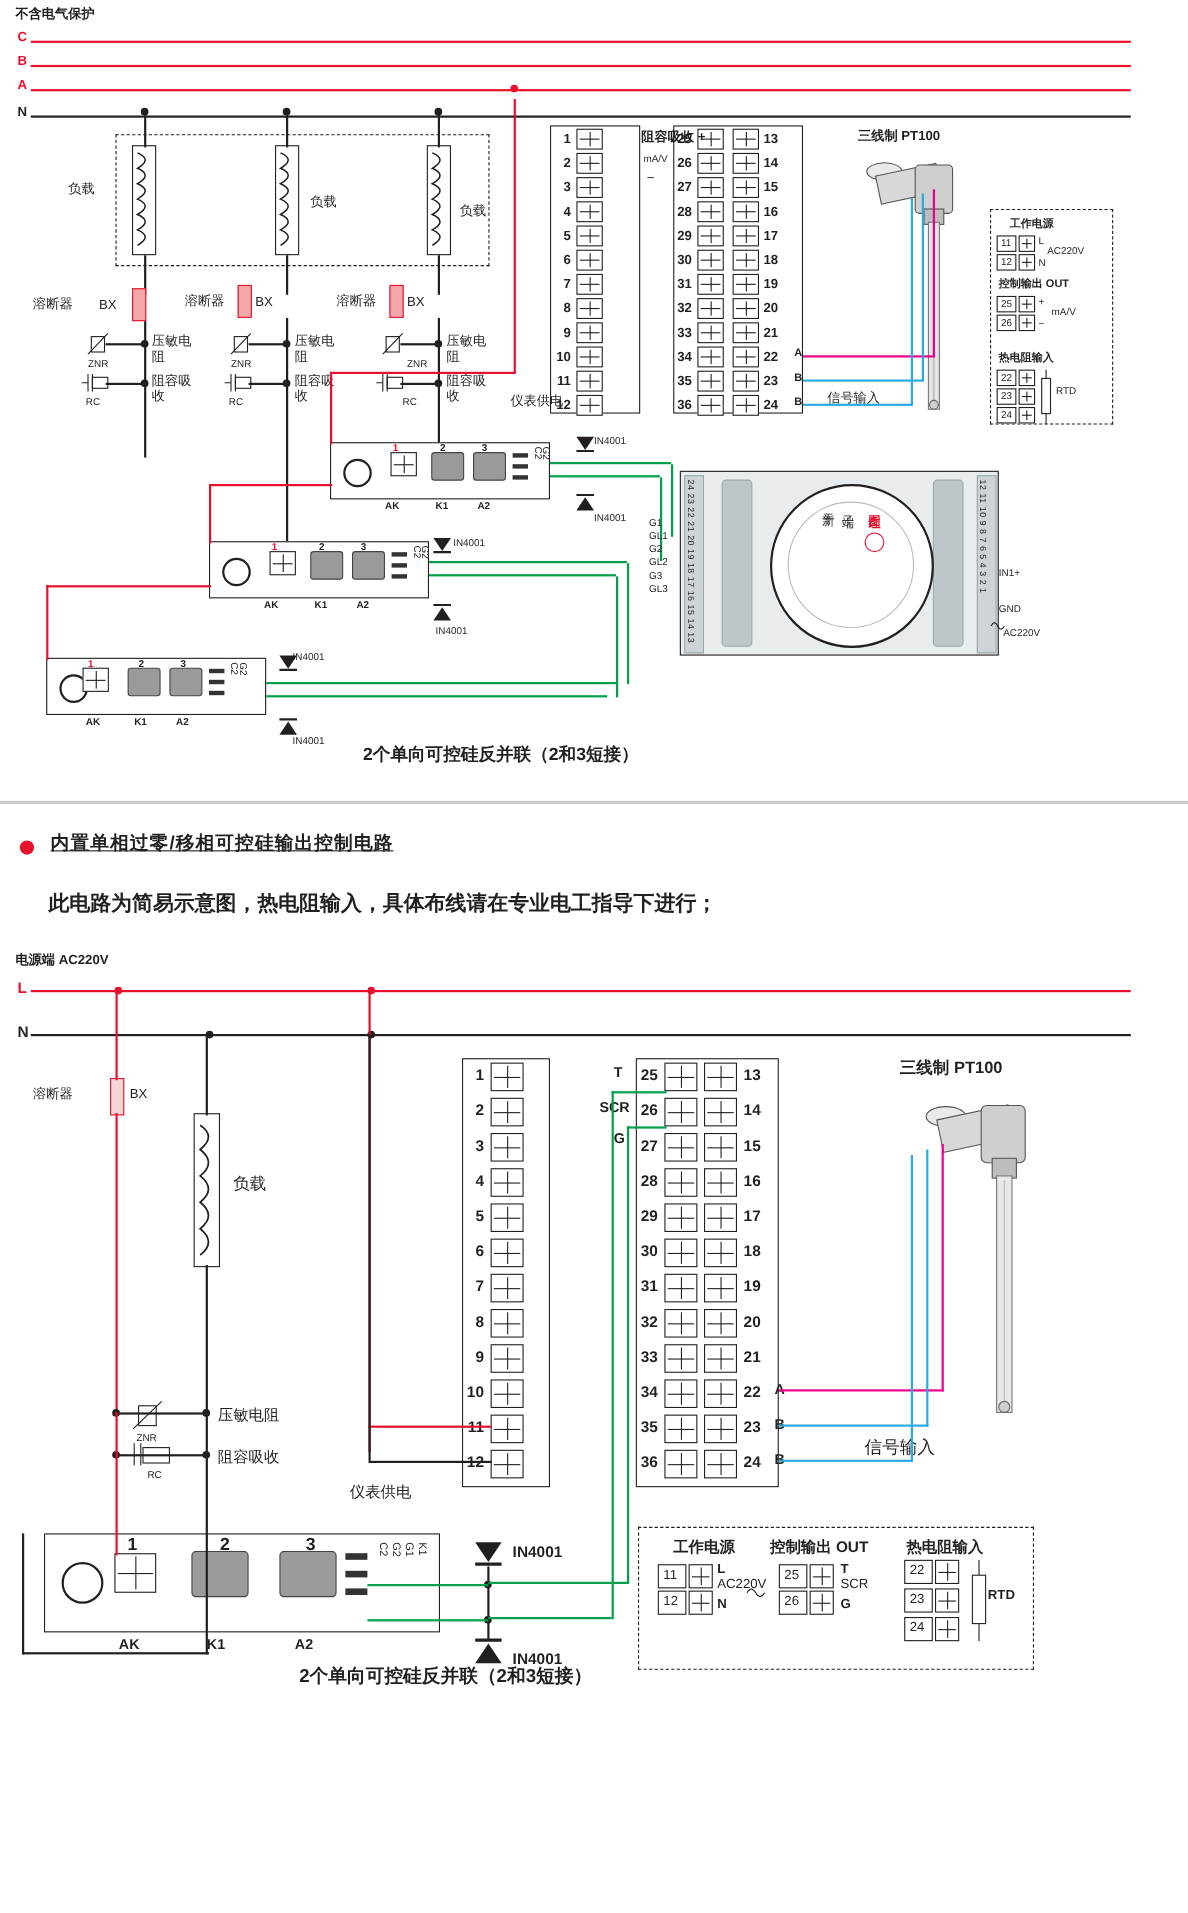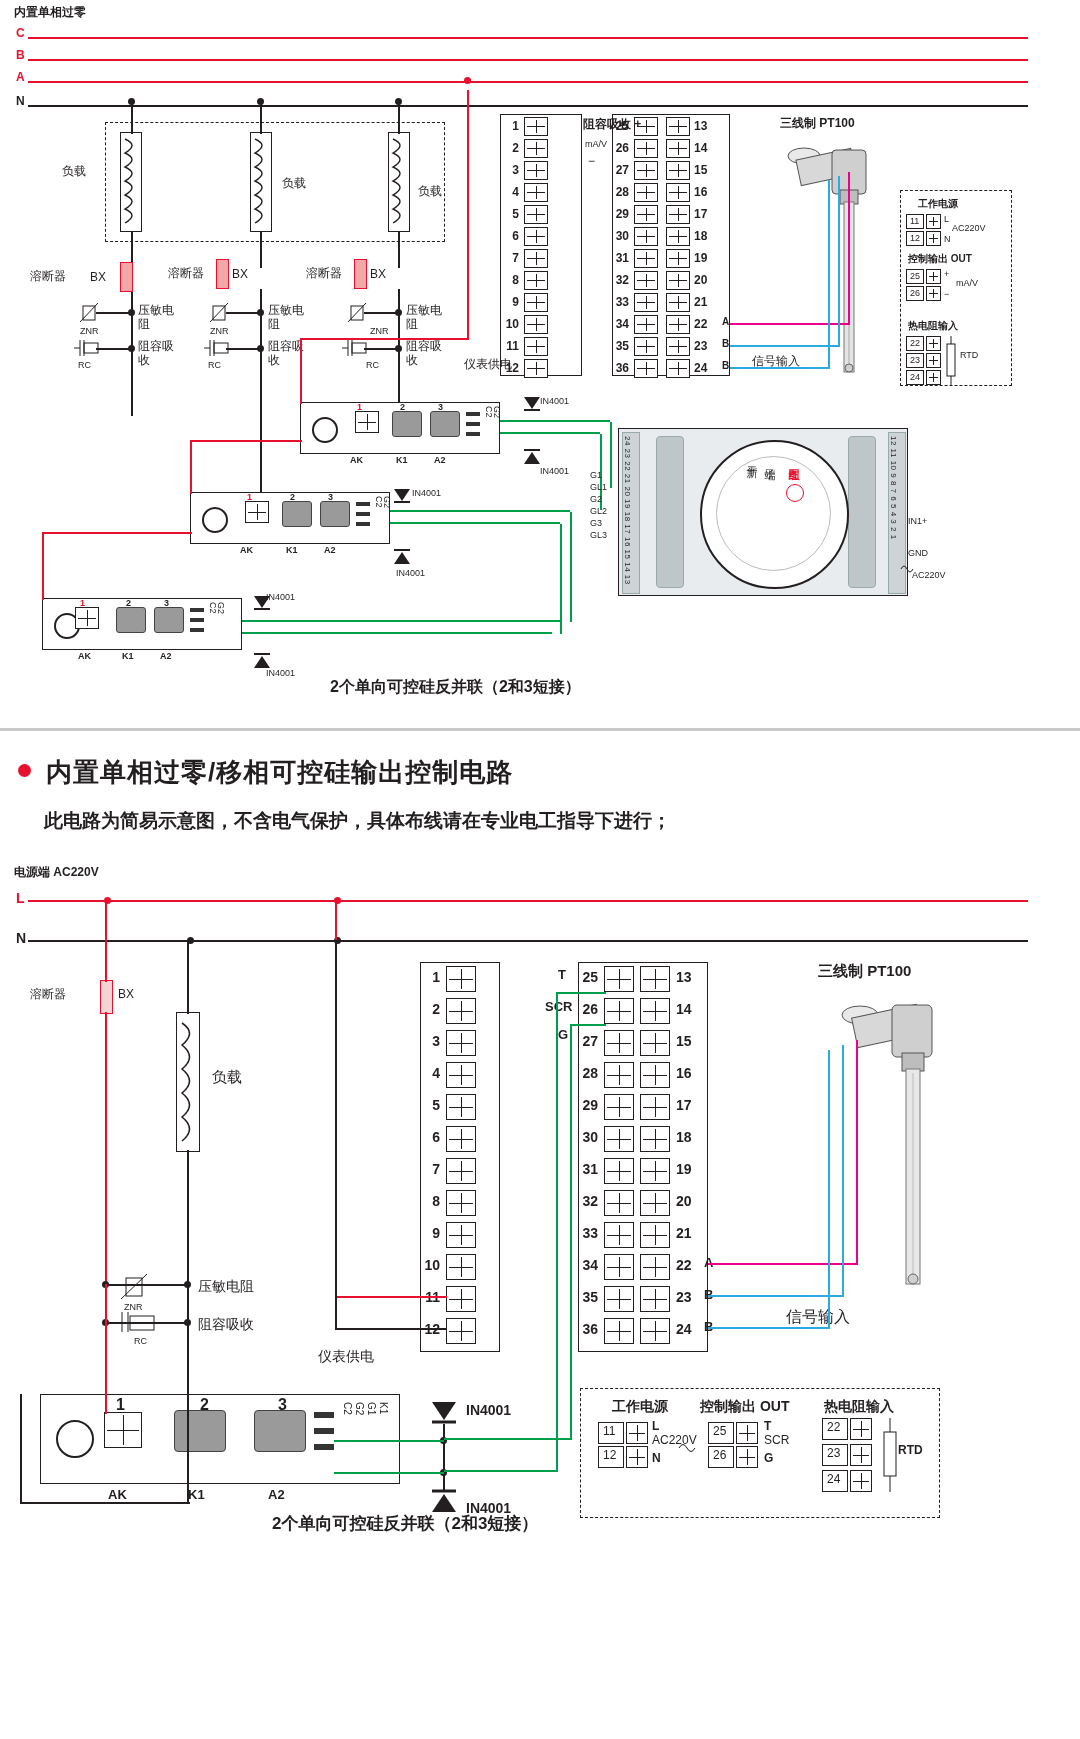--- a/index.html
+++ b/index.html
@@ -17,32 +17,32 @@
   .dot.r{background:#e8112d;}
   .box{position:absolute;border:1px solid #231f20;box-sizing:border-box;background:#fff;}
   .dash{position:absolute;border:1px dashed #231f20;box-sizing:border-box;}
   .tnum{position:absolute;font-size:12px;font-weight:bold;text-align:right;}
   .sq{position:absolute;border:1px solid #231f20;box-sizing:border-box;background:#fff;}
   .sq:before,.sq:after{content:"";position:absolute;background:#231f20;}
   .sq:before{left:50%;top:2px;bottom:2px;width:1px;margin-left:-0.5px;}
   .sq:after{top:50%;left:2px;right:2px;height:1px;margin-top:-0.5px;}
   .hr{position:absolute;left:0;width:1080px;height:3px;background:#c9c9c9;}
   .bullet{position:absolute;width:13px;height:13px;border-radius:50%;background:#e8112d;}
-  .h1{position:absolute;font-size:26px;font-weight:bold;letter-spacing:1px;}
+  .h1{position:absolute;font-size:17px;font-weight:bold;letter-spacing:1px;text-decoration:underline;}
   .h2{position:absolute;font-size:19px;font-weight:bold;}
   .ssr{position:absolute;border:1px solid #231f20;background:#fff;box-sizing:border-box;}
   .ctrlbox{position:absolute;border:1px dashed #231f20;box-sizing:border-box;}
   .small{font-size:10px;}
   .xsmall{font-size:9px;}
   .vert{position:absolute;writing-mode:vertical-rl;text-orientation:mixed;font-size:9px;}
 </style>
 </head>
 <body>
 
-<div class="lbl b" style="left:14px;top:6px;">内置单相过零</div>
+<div class="lbl b" style="left:14px;top:6px;">不含电气保护</div>
 
 <div class="lbl b red" style="left:16px;top:27px;">C</div>
 <div class="wire r" style="left:28px;top:37px;width:1000px;height:2px;"></div>
 <div class="lbl b red" style="left:16px;top:49px;">B</div>
 <div class="wire r" style="left:28px;top:59px;width:1000px;height:2px;"></div>
 <div class="lbl b red" style="left:16px;top:71px;">A</div>
 <div class="wire r" style="left:28px;top:81px;width:1000px;height:2px;"></div>
 <div class="lbl b" style="left:16px;top:95px;">N</div>
 <div class="wire" style="left:28px;top:105px;width:1000px;height:2px;"></div>
 
@@ -435,21 +435,21 @@
 <svg class="abs" style="left:900px;top:560px;" width="16" height="16">
   <path d="M1 9 Q4 3 7 9 Q10 15 13 9" stroke="#231f20" fill="none"></path>
 </svg>
 
 <div class="lbl b" style="left:330px;top:678px;font-size:16px;">2个单向可控硅反并联（2和3短接）</div>
 
 <div class="hr" style="top:728px;"></div>
 
 <div class="bullet" style="left:18px;top:764px;"></div>
 <div class="h1" style="left:46px;top:755px;">内置单相过零/移相可控硅输出控制电路</div>
-<div class="h2" style="left:44px;top:808px;">此电路为简易示意图，不含电气保护，具体布线请在专业电工指导下进行；</div>
+<div class="h2" style="left:44px;top:808px;">此电路为简易示意图，热电阻输入，具体布线请在专业电工指导下进行；</div>
 
 <div class="lbl b" style="left:14px;top:866px;">电源端  AC220V</div>
 <div class="lbl b red" style="left:16px;top:890px;font-size:14px;">L</div>
 <div class="wire r" style="left:28px;top:900px;width:1000px;height:2px;"></div>
 <div class="lbl b" style="left:16px;top:930px;font-size:14px;">N</div>
 <div class="wire" style="left:28px;top:940px;width:1000px;height:2px;"></div>
 
 <div class="dot r" style="left:104px;top:897px;"></div>
 <div class="dot r" style="left:334px;top:897px;"></div>
 <div class="dot" style="left:187px;top:937px;"></div>

